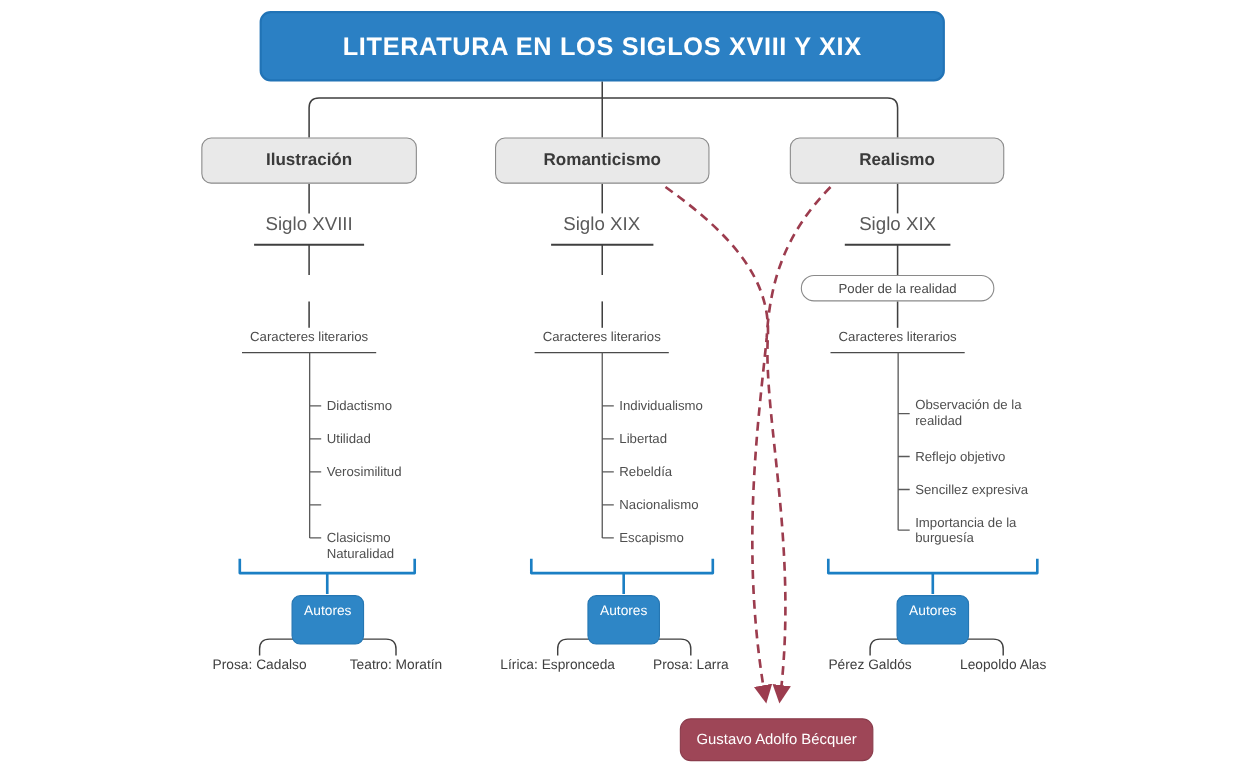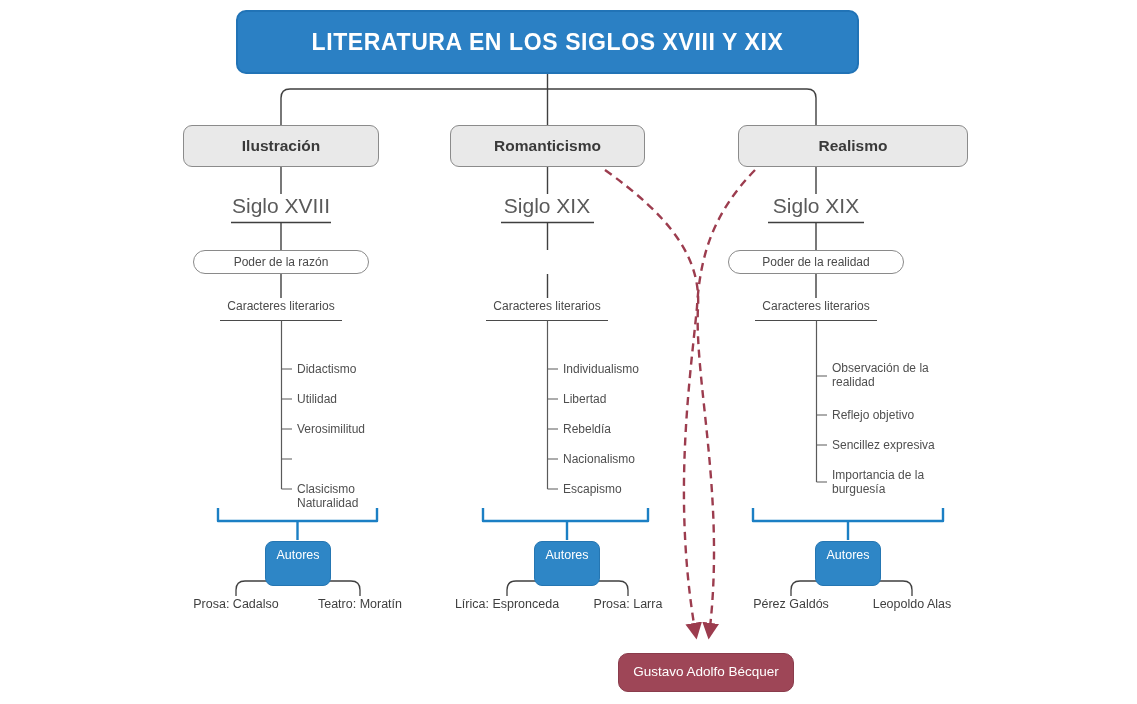--- a/index.html
+++ b/index.html
@@ -21,21 +21,21 @@
     left:236px; top:10px; width:623px; height:64px;
     background:#2b80c4; border:2px solid #2173b6; border-radius:10px;
     color:#ffffff; font-size:23px; font-weight:600; letter-spacing:0.6px;
     text-align:center; line-height:61px; box-sizing:border-box;
   }
   .cat {
     top:125px; height:42px; background:#e9e9e9; border:1.6px solid #8b8b8b;
     border-radius:9px; color:#3a3a3a; font-size:15.5px; font-weight:bold;
     text-align:center; line-height:39px; box-sizing:border-box;
   }
-  .siglo { top:194px; width:120px; color:#5a5a5a; font-size:21px; text-align:center; }
+  .siglo { top:194px; width:120px; color:#5a5a5a; font-size:17px; text-align:center; }
   .pill {
     top:250px; height:24px; background:#ffffff; border:1.3px solid #8a8a8a;
     border-radius:13px; color:#4a4a4a; font-size:12px; text-align:center;
     line-height:22px; box-sizing:border-box;
   }
   .carac { top:299px; width:140px; color:#4a4a4a; font-size:12px; text-align:center; }
   .trait { color:#4f4f4f; font-size:12px; line-height:14px; white-space:nowrap; }
   .trait.wrap2 { white-space:normal; width:104px; }
   .autores {
     top:541px; width:66px; height:45px; background:#2e86c6; border:1.5px solid #2576b2;
@@ -102,23 +102,20 @@
   </svg>
 
   <div class="abs title-box">
     <span>LITERATURA EN LOS SIGLOS XVIII Y XIX</span>
   </div>
 
   <div class="abs cat" style="left:183px; width:196px;">
     <span>Ilustración</span>
   </div>
   <div class="abs siglo" style="left:221px;">Siglo XVIII</div>
-  <div class="abs pill" style="left:193px; width:176px;">
-    <span>Poder de la razón</span>
-  </div>
   <div class="abs carac" style="left:211px;">Caracteres literarios</div>
   <div class="abs trait" style="left:297px; top:362px;">Didactismo</div>
   <div class="abs trait" style="left:297px; top:392px;">Utilidad</div>
   <div class="abs trait" style="left:297px; top:422px;">Verosimilitud</div>
   <div class="abs trait" style="left:297px; top:452px;margin-top:44px;">Naturalidad</div>
   <div class="abs trait" style="left:297px; top:482px;">Clasicismo</div>
   <div class="abs autores" style="left:265px;">
     <span>Autores</span>
   </div>
   <div class="abs author" style="left:171px;">Prosa: Cadalso</div>
@@ -133,21 +130,21 @@
   <div class="abs trait" style="left:563px; top:392px;">Libertad</div>
   <div class="abs trait" style="left:563px; top:422px;">Rebeldía</div>
   <div class="abs trait" style="left:563px; top:452px;">Nacionalismo</div>
   <div class="abs trait" style="left:563px; top:482px;">Escapismo</div>
   <div class="abs autores" style="left:534px;">
     <span>Autores</span>
   </div>
   <div class="abs author" style="left:442px;">Lírica: Espronceda</div>
   <div class="abs author" style="left:563px;">Prosa: Larra</div>
 
-  <div class="abs cat" style="left:718px; width:230px;margin-left:20px;">
+  <div class="abs cat" style="left:718px; width:195px;">
     <span>Realismo</span>
   </div>
   <div class="abs siglo" style="left:756px;">Siglo XIX</div>
   <div class="abs pill" style="left:728px; width:176px;">
     <span>Poder de la realidad</span>
   </div>
   <div class="abs carac" style="left:746px;">Caracteres literarios</div>
   <div class="abs trait wrap2" style="left:832px; top:361px;">Observación de la realidad</div>
   <div class="abs trait" style="left:832px; top:408px;">Reflejo objetivo</div>
   <div class="abs trait" style="left:832px; top:438px;">Sencillez expresiva</div>

